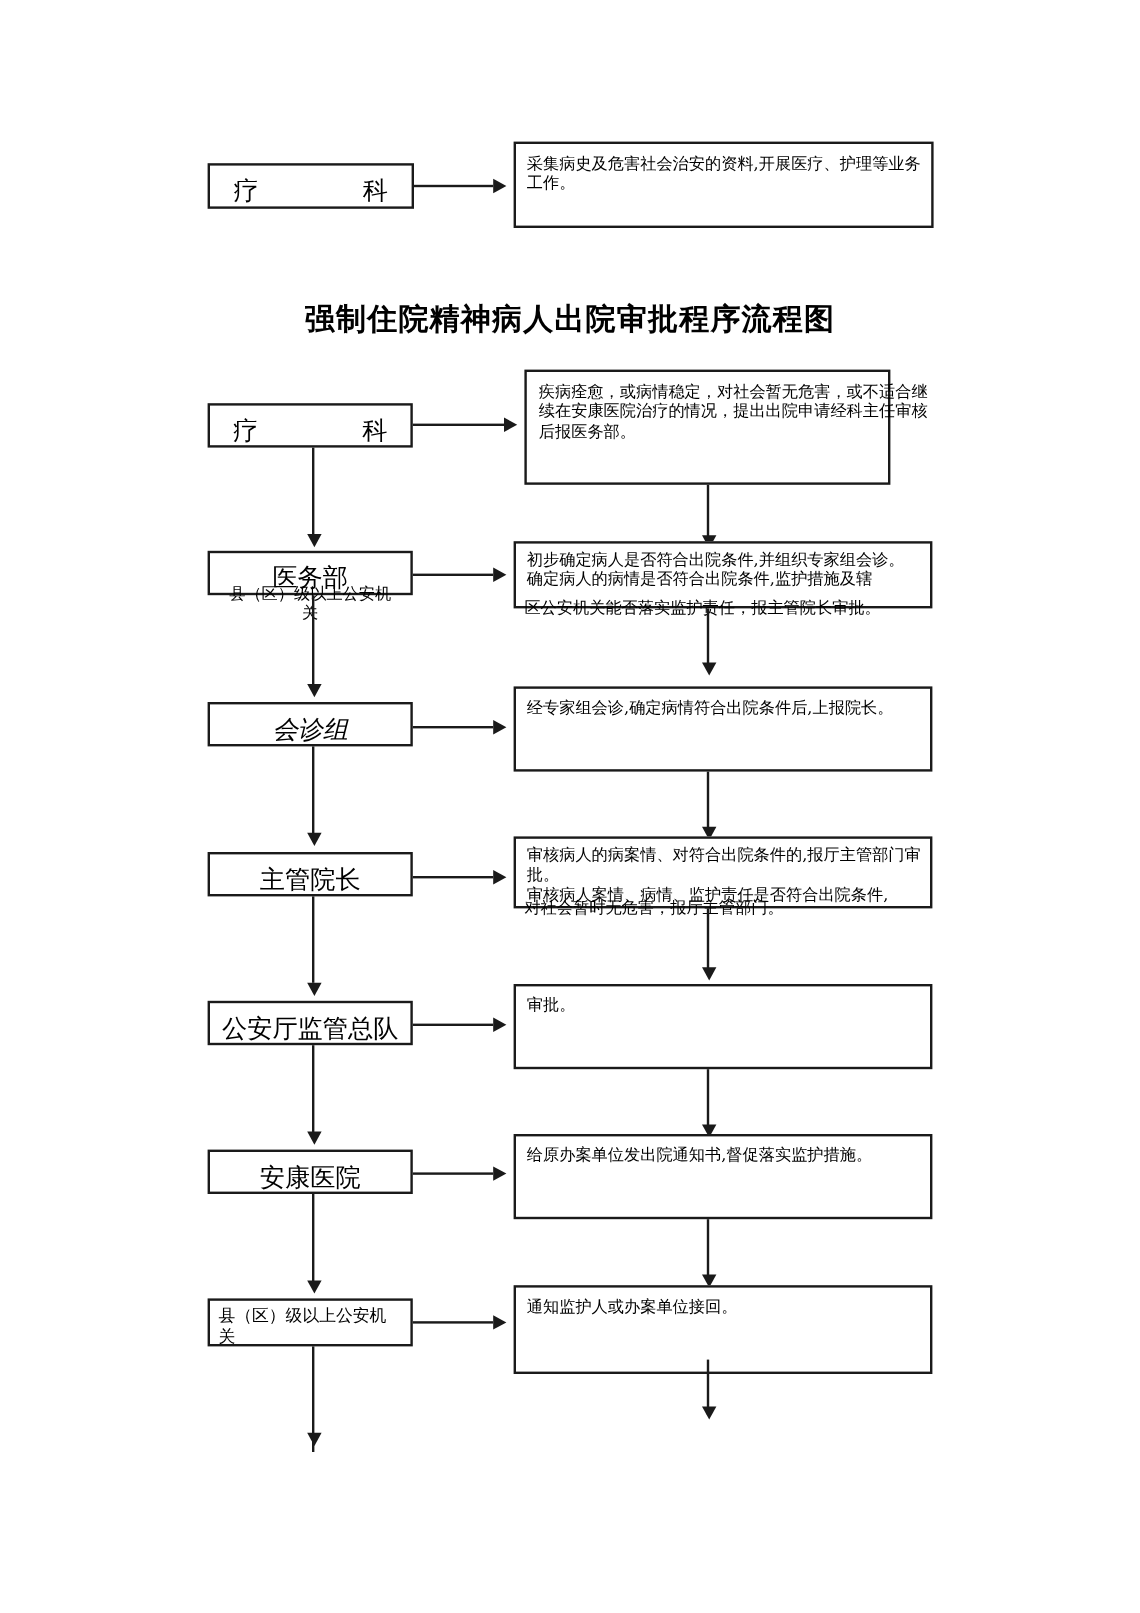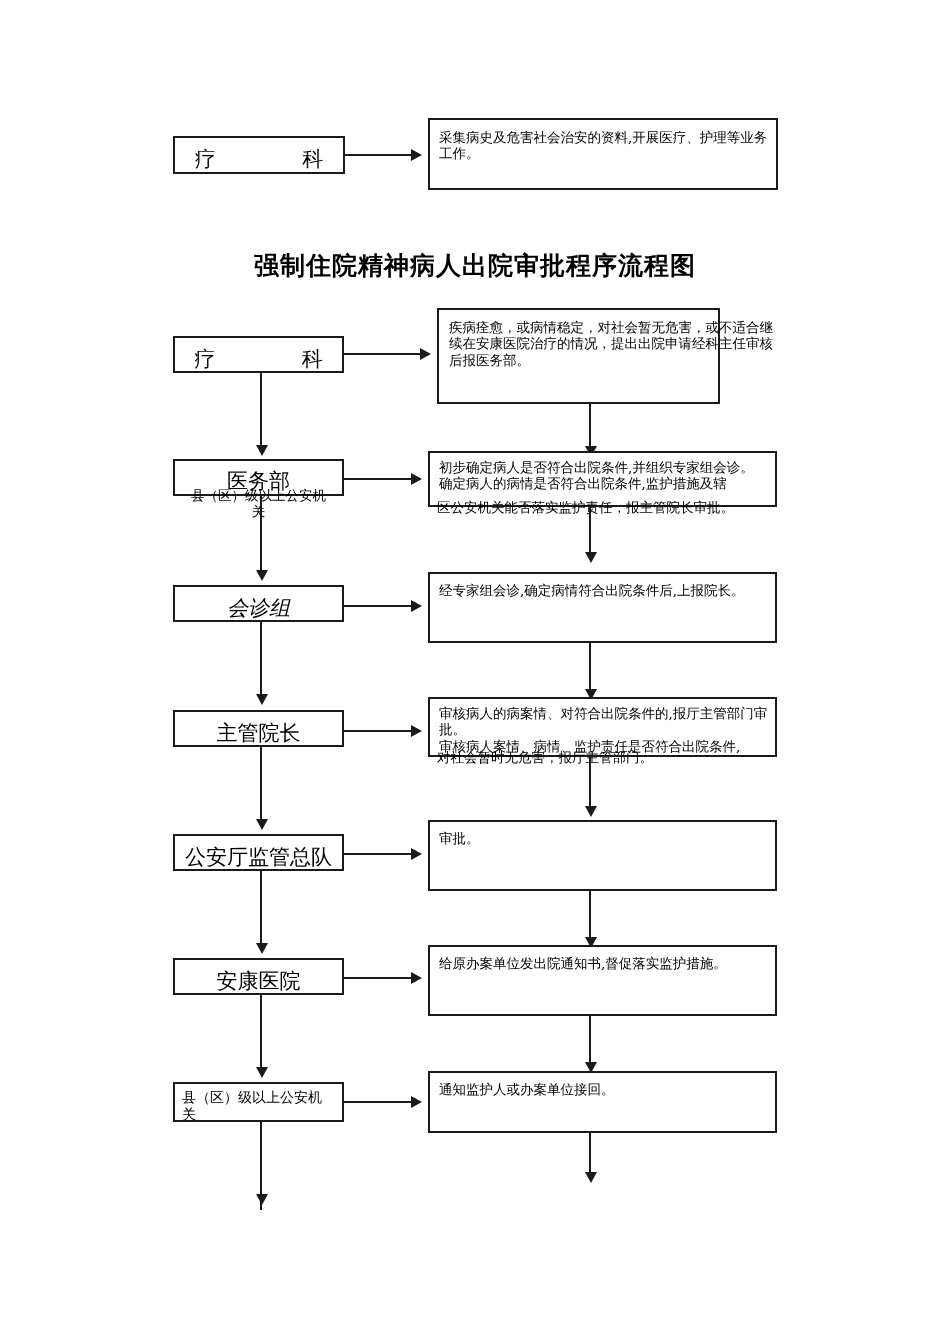--- a/index.html
+++ b/index.html
@@ -126,21 +126,21 @@
 
   <div class="h-line" style="left:345px; top:154px; width:66px;"></div>
   <div class="arrow-right" style="left:411px; top:149px;"></div>
 
   <div class="chart-title" style="top:249px;">强制住院精神病人出院审批程序流程图</div>
 
   <div class="box" style="left:173px; top:336px; width:171px; height:37px;">
     <div class="box-text role-label spaced" style="top:9px;">疗    科</div>
   </div>
 
-  <div class="box" style="left:437px; top:308px; width:283px; height:96px;">
+  <div class="box" style="left:437px; top:308px; width:305px; height:96px;">
     <div class="box-text desc" style="left:10px; top:9px; width:336px;">疾病痊愈，或病情稳定，对社会暂无危害，或不适合继续在安康医院治疗的情况，提出出院申请经科主任审核后报医务部。</div>
   </div>
 
   <div class="h-line" style="left:344px; top:353px; width:76px;"></div>
   <div class="arrow-right" style="left:420px; top:348px;"></div>
 
   <div class="v-line" style="left:260px; top:373px; height:76px;"></div>
   <div class="arrow-down" style="left:256px; top:445px;"></div>
 
   <div class="v-line" style="left:589px; top:404px; height:46px;"></div>
@@ -235,21 +235,21 @@
   <div class="arrow-down" style="left:256px; top:1067px;"></div>
 
   <div class="v-line" style="left:589px; top:1016px; height:50px;"></div>
   <div class="arrow-down" style="left:585px; top:1062px;"></div>
 
   <div class="box" style="left:173px; top:1082px; width:171px; height:40px;">
     <div class="box-text" style="left:7px; top:5px; width:162px; font-family:'DejaVu Serif','Liberation Serif',serif; font-size:14px; line-height:1.2; text-align:left;">县（区）级以上公安机
 关</div>
   </div>
 
-  <div class="box" style="left:428px; top:1071px; width:349px; height:62px;">
+  <div class="box" style="left:428px; top:1071px; width:349px; height:74px;">
     <div class="box-text desc" style="left:9px; top:8px; width:332px;">通知监护人或办案单位接回。</div>
   </div>
 
   <div class="h-line" style="left:344px; top:1101px; width:67px;"></div>
   <div class="arrow-right" style="left:411px; top:1096px;"></div>
 
   <div class="v-line" style="left:260px; top:1122px; height:88px;"></div>
   <div class="arrow-down" style="left:256px; top:1194px;"></div>
 
   <div class="v-line" style="left:589px; top:1133px; height:46px;"></div>

